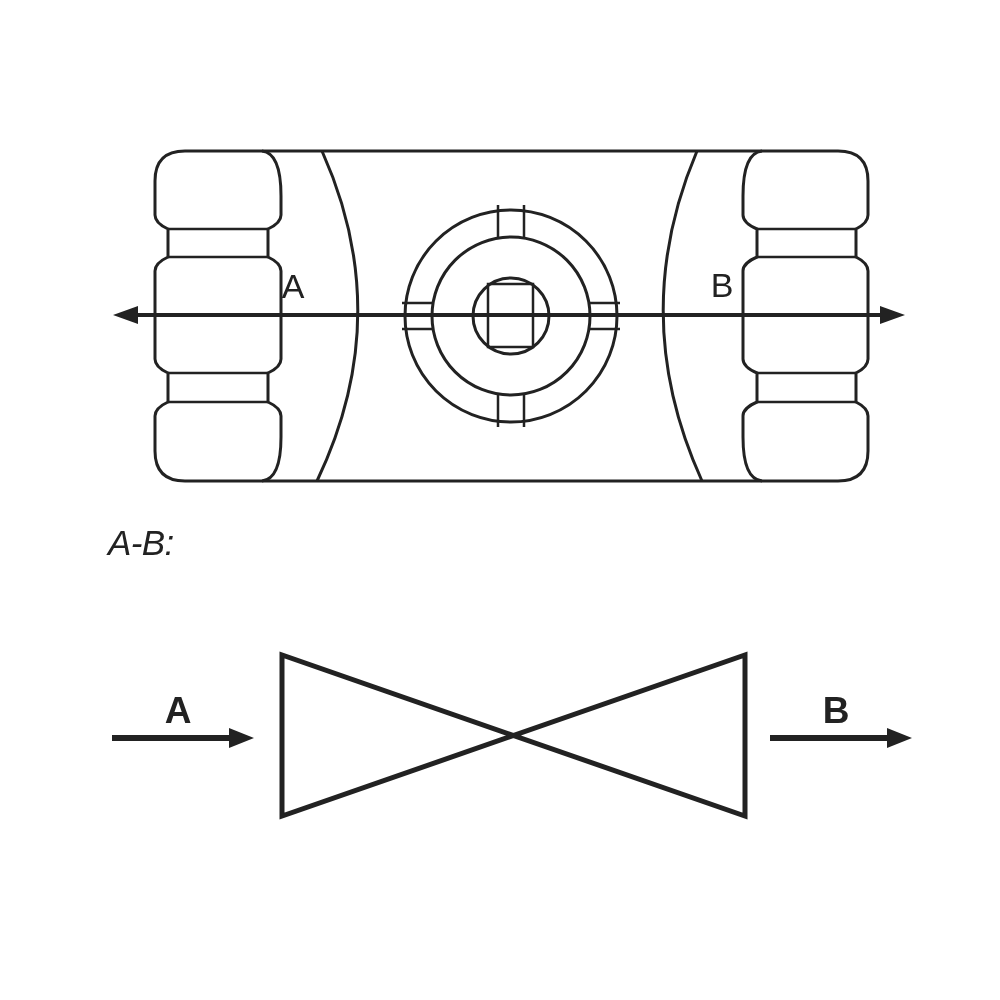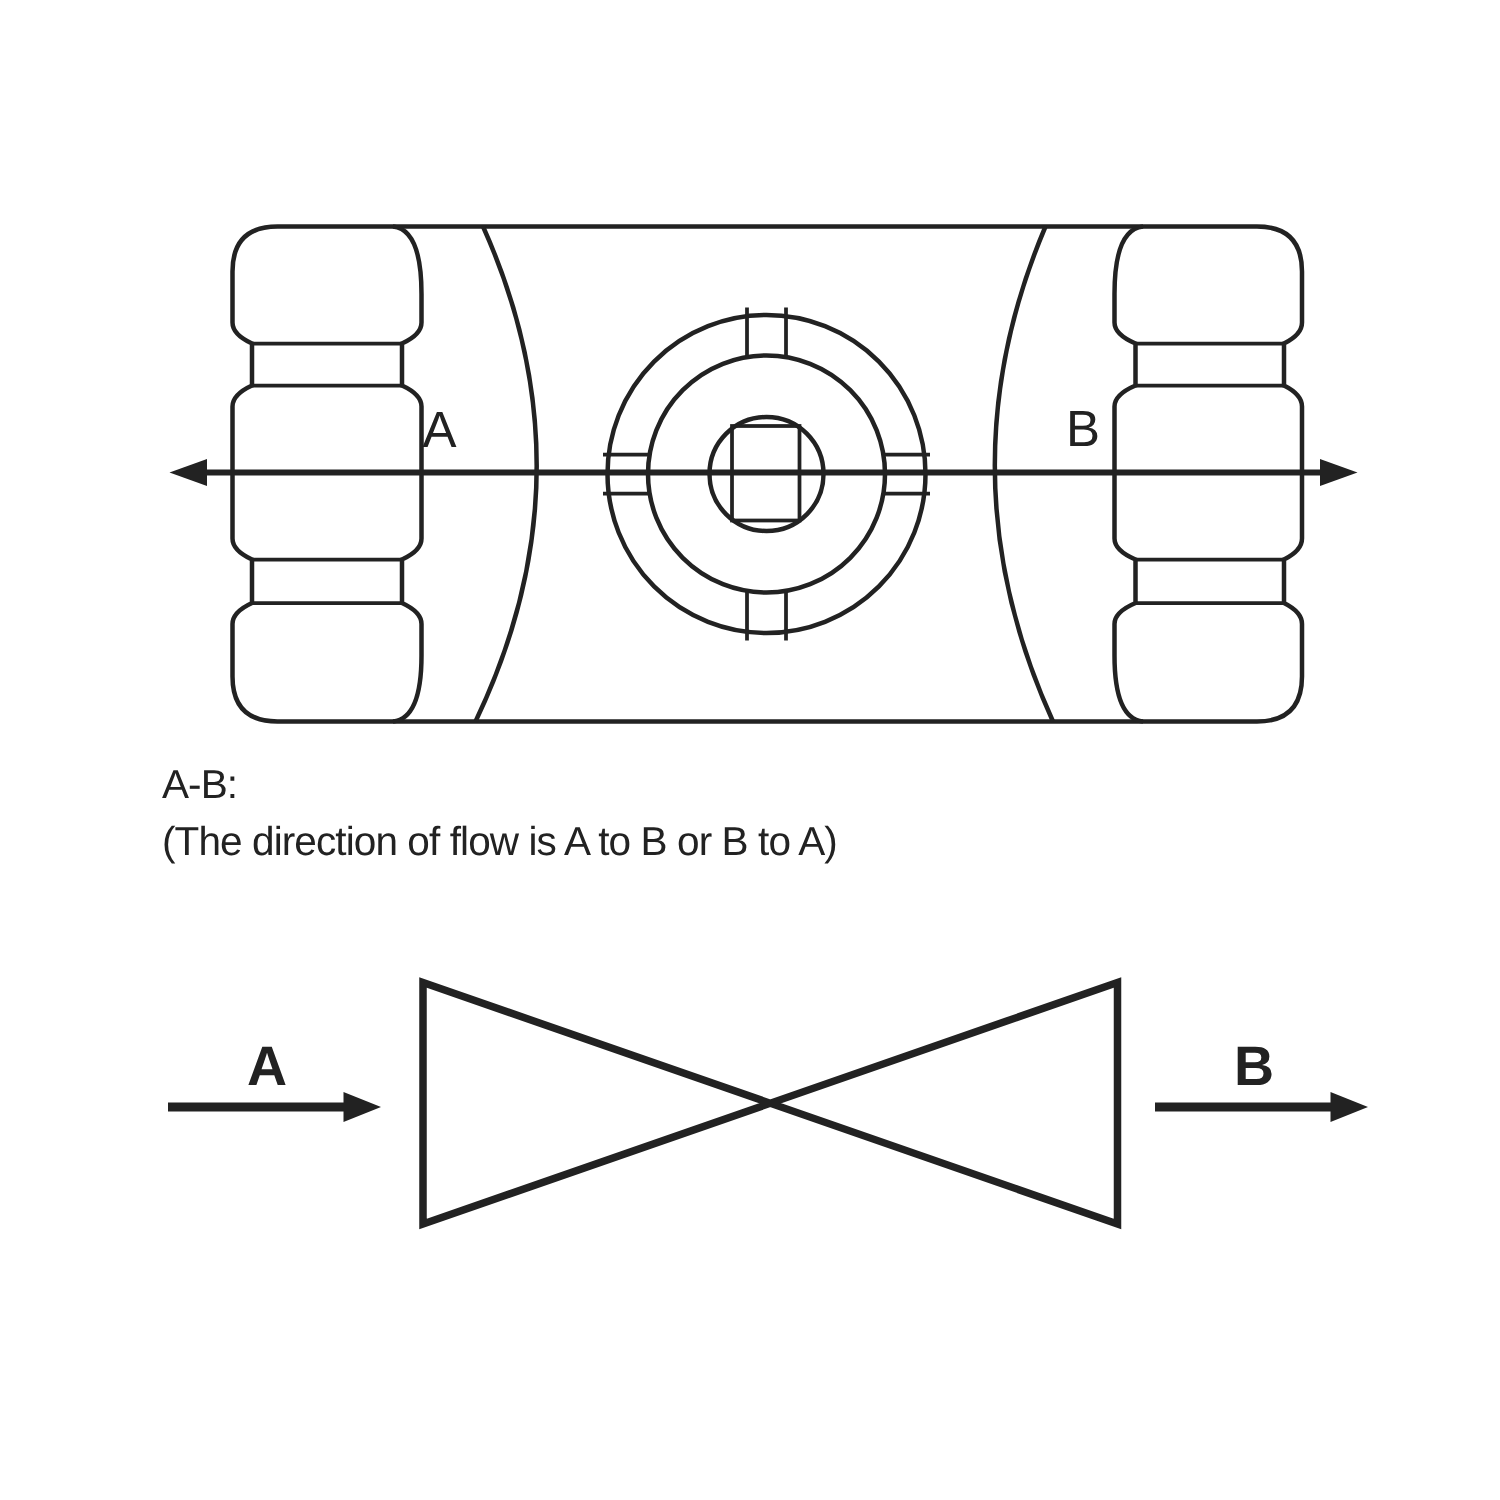--- a/index.html
+++ b/index.html
@@ -11,23 +11,23 @@
   .ln      { fill:none; stroke:var(--line-color); stroke-width:3;   stroke-linecap:butt; }
   .ln-thin { fill:none; stroke:var(--line-color); stroke-width:2.5; stroke-linecap:butt; }
   .ln-axis { fill:none; stroke:var(--line-color); stroke-width:4;   stroke-linecap:butt; }
   .ln-sym  { fill:none; stroke:var(--line-color); stroke-width:5;   stroke-linejoin:miter; }
   .ln-flow { fill:none; stroke:var(--line-color); stroke-width:6;   stroke-linecap:butt; }
   .fill    { fill:var(--line-color); stroke:none; }
   .svg-label { fill:var(--line-color); font-family:"Liberation Sans", sans-serif;
                font-size:34px; font-weight:400; text-anchor:middle; }
   .svg-label-bold { fill:var(--line-color); font-family:"Liberation Sans", sans-serif;
                font-size:37px; font-weight:700; text-anchor:middle; }
-  .caption { position:absolute; left:108px; top:504px; width:800px;
-             color:var(--line-color); font-size:27px; line-height:38px;
-             letter-spacing:-0.6px; white-space:nowrap; }
+  .caption { position:absolute; left:108px; top:524px; width:800px;
+             color:var(--line-color); font-size:35px; line-height:38px;
+             letter-spacing:-0.6px; white-space:nowrap;font-style:italic; }
 </style>
 </head>
 <body>
 
 <div class="stage">
 
   <svg class="drawing" width="1000" height="1000" viewBox="0 0 1000 1000">
 
     <g>
 
@@ -103,16 +103,15 @@
       <path class="ln-flow" d="M 770 738 H 896"></path>
       <polygon class="fill" points="912,738 887,728 887,748"></polygon>
 
       <text class="svg-label-bold" x="178" y="723">A</text>
       <text class="svg-label-bold" x="836" y="723">B</text>
     </g>
   </svg>
 
   <div class="caption">
     <p>A-B:</p>
-    <p>(The direction of flow is A to B or B to A)</p>
   </div>
 
 </div>
 
 </body></html>

